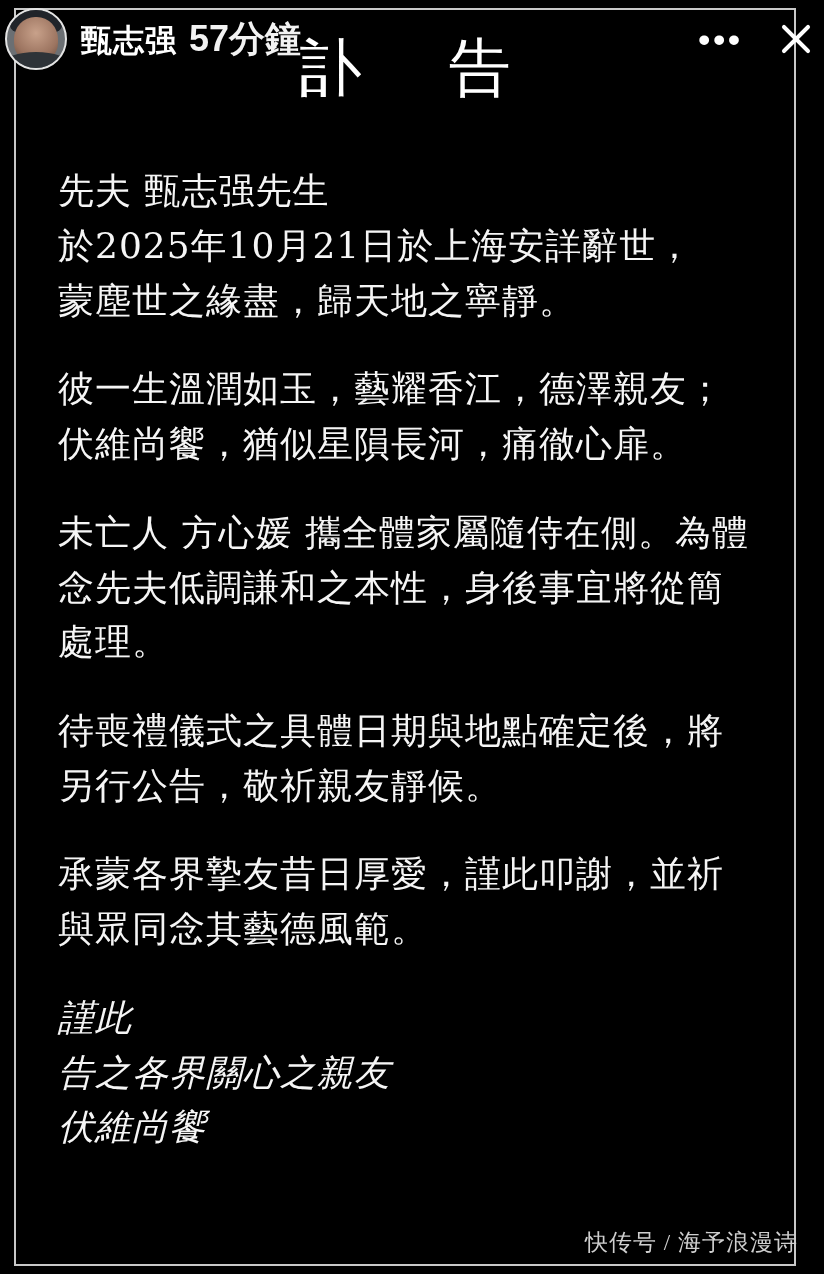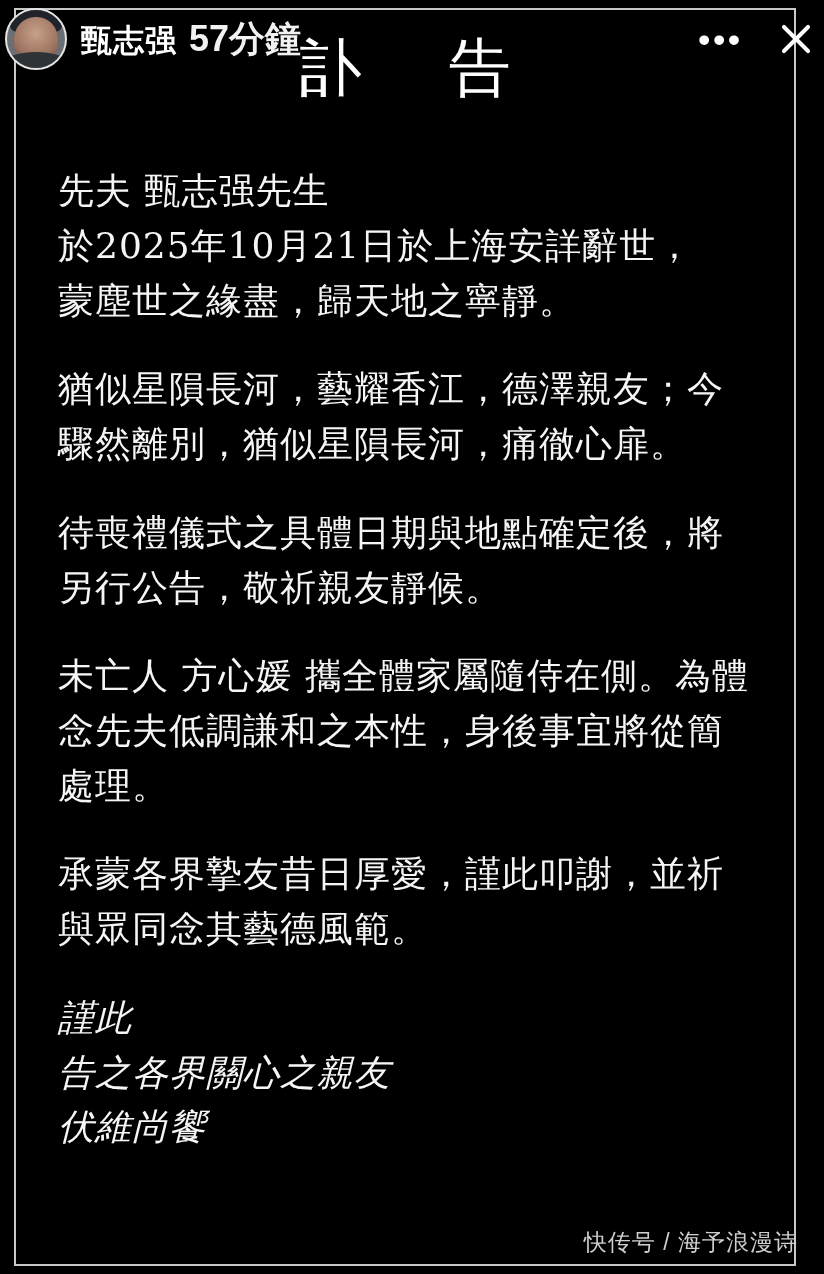--- a/index.html
+++ b/index.html
@@ -190,39 +190,39 @@
     font-style: italic;
   }
 
   
   .watermark {
     position: absolute;
     right: 26px;
     bottom: 16px;
     font-size: 23px;
     color: #cfcfcf;
-    font-family: Liberation Sans, sans-serif;
+    font-family: Liberation Serif, serif;
     letter-spacing: 1px;
     z-index: 40;
   }
 </style>
 </head>
 <body>
 
 <div id="story-viewer">
 
   <div class="obituary">
     <div class="obit-title">訃 告</div>
     <div class="obit-body">
       <p class="obit-para">先夫 甄志强先生
 於2025年10月21日於上海安詳辭世，
 蒙塵世之緣盡，歸天地之寧靜。</p>
-      <p class="obit-para">猶似星隕長河，藝耀香江，德澤親友；今驟然離別，猶似星隕長河，痛徹心扉。</p>
+      <p class="obit-para">彼一生溫潤如玉，藝耀香江，德澤親友；伏維尚饗，猶似星隕長河，痛徹心扉。</p>
+      <p class="obit-para">未亡人 方心媛 攜全體家屬隨侍在側。為體念先夫低調謙和之本性，身後事宜將從簡處理。</p>
       <p class="obit-para">待喪禮儀式之具體日期與地點確定後，將另行公告，敬祈親友靜候。</p>
-      <p class="obit-para">未亡人 方心媛 攜全體家屬隨侍在側。為體念先夫低調謙和之本性，身後事宜將從簡處理。</p>
       <p class="obit-para">承蒙各界摯友昔日厚愛，謹此叩謝，並祈與眾同念其藝德風範。</p>
       <p class="closing-line">謹此
 告之各界關心之親友
 伏維尚饗</p>
     </div>
   </div>
 
   <div class="story-card-border"></div>
 
   <div class="top-bar">

